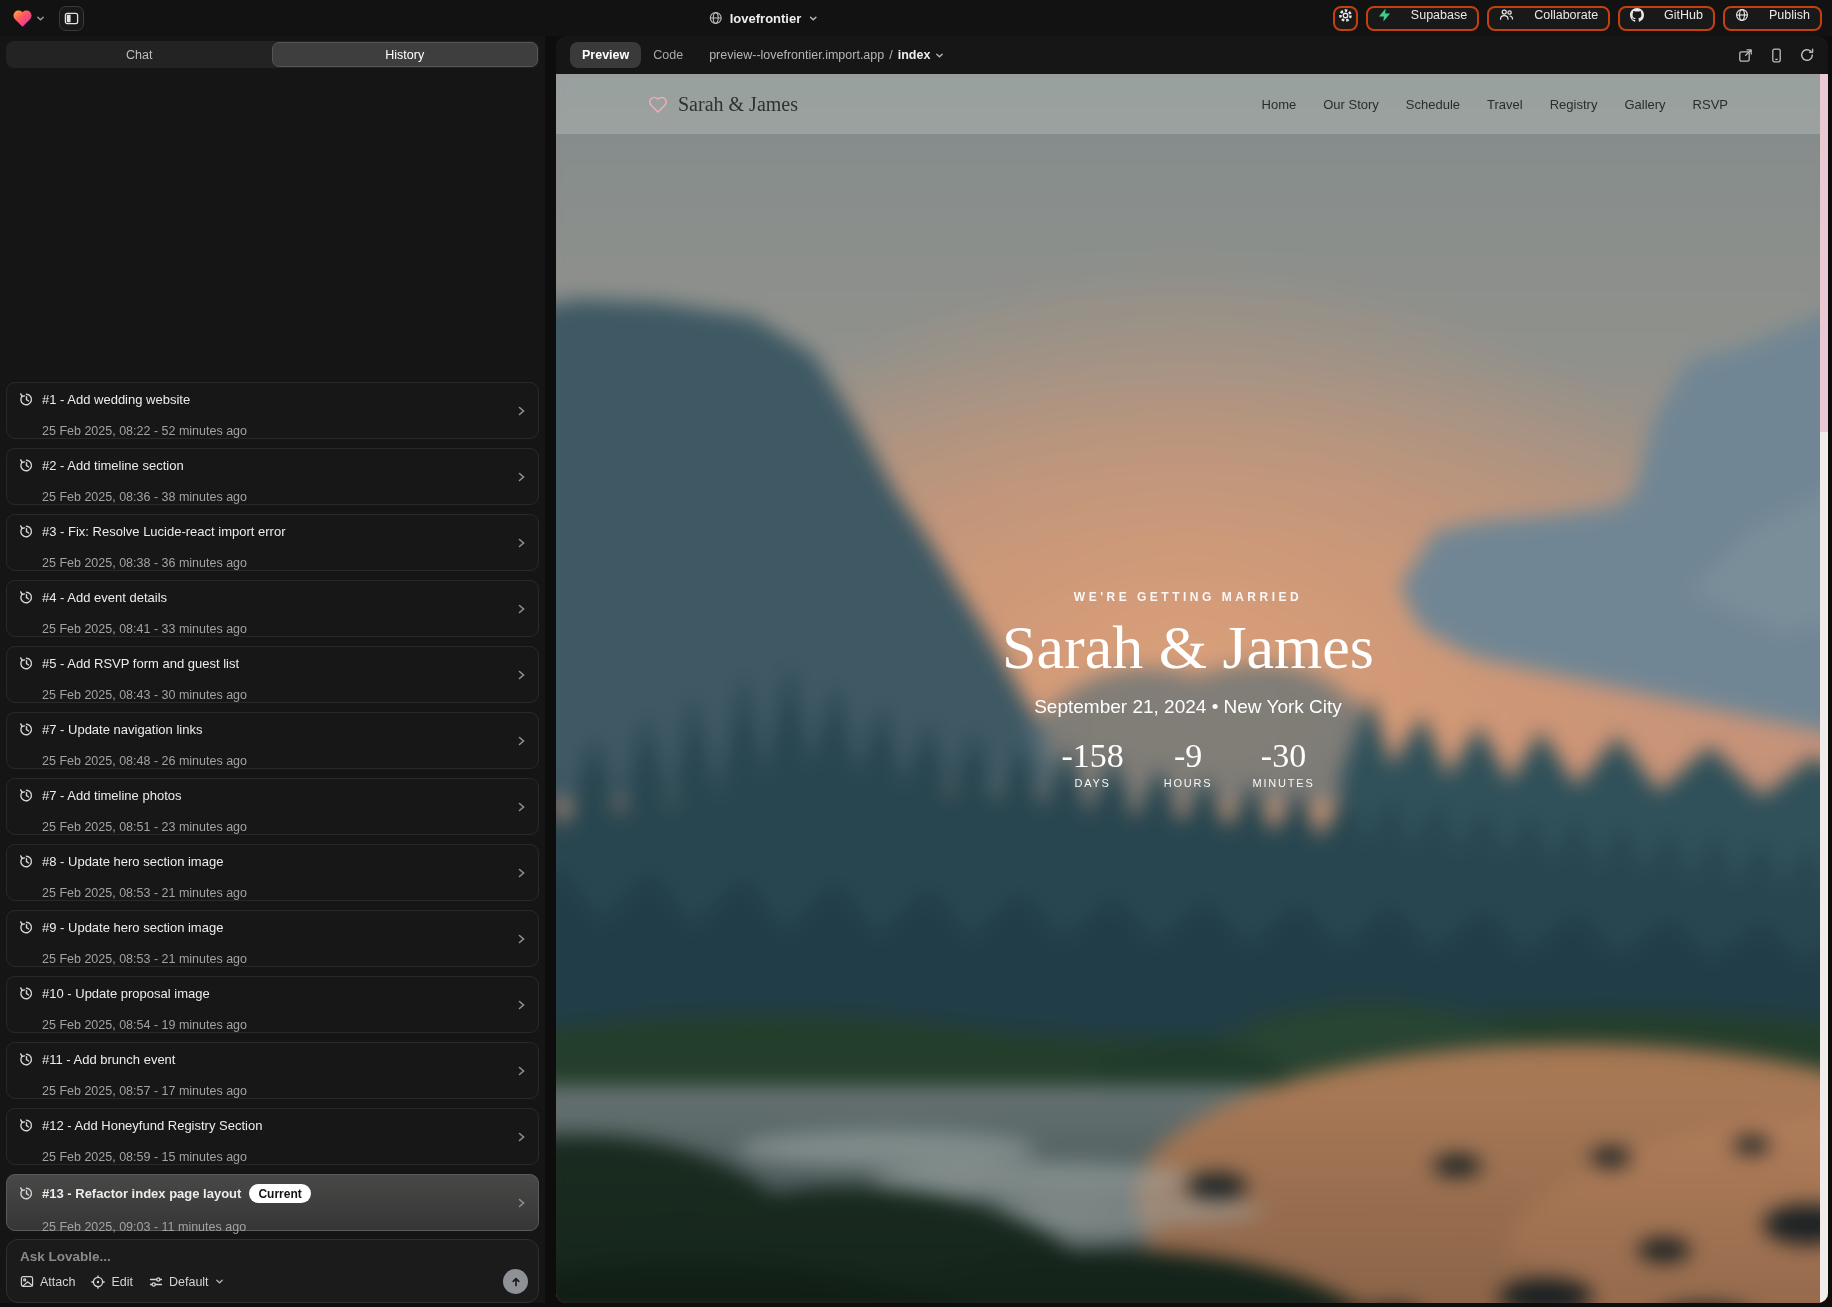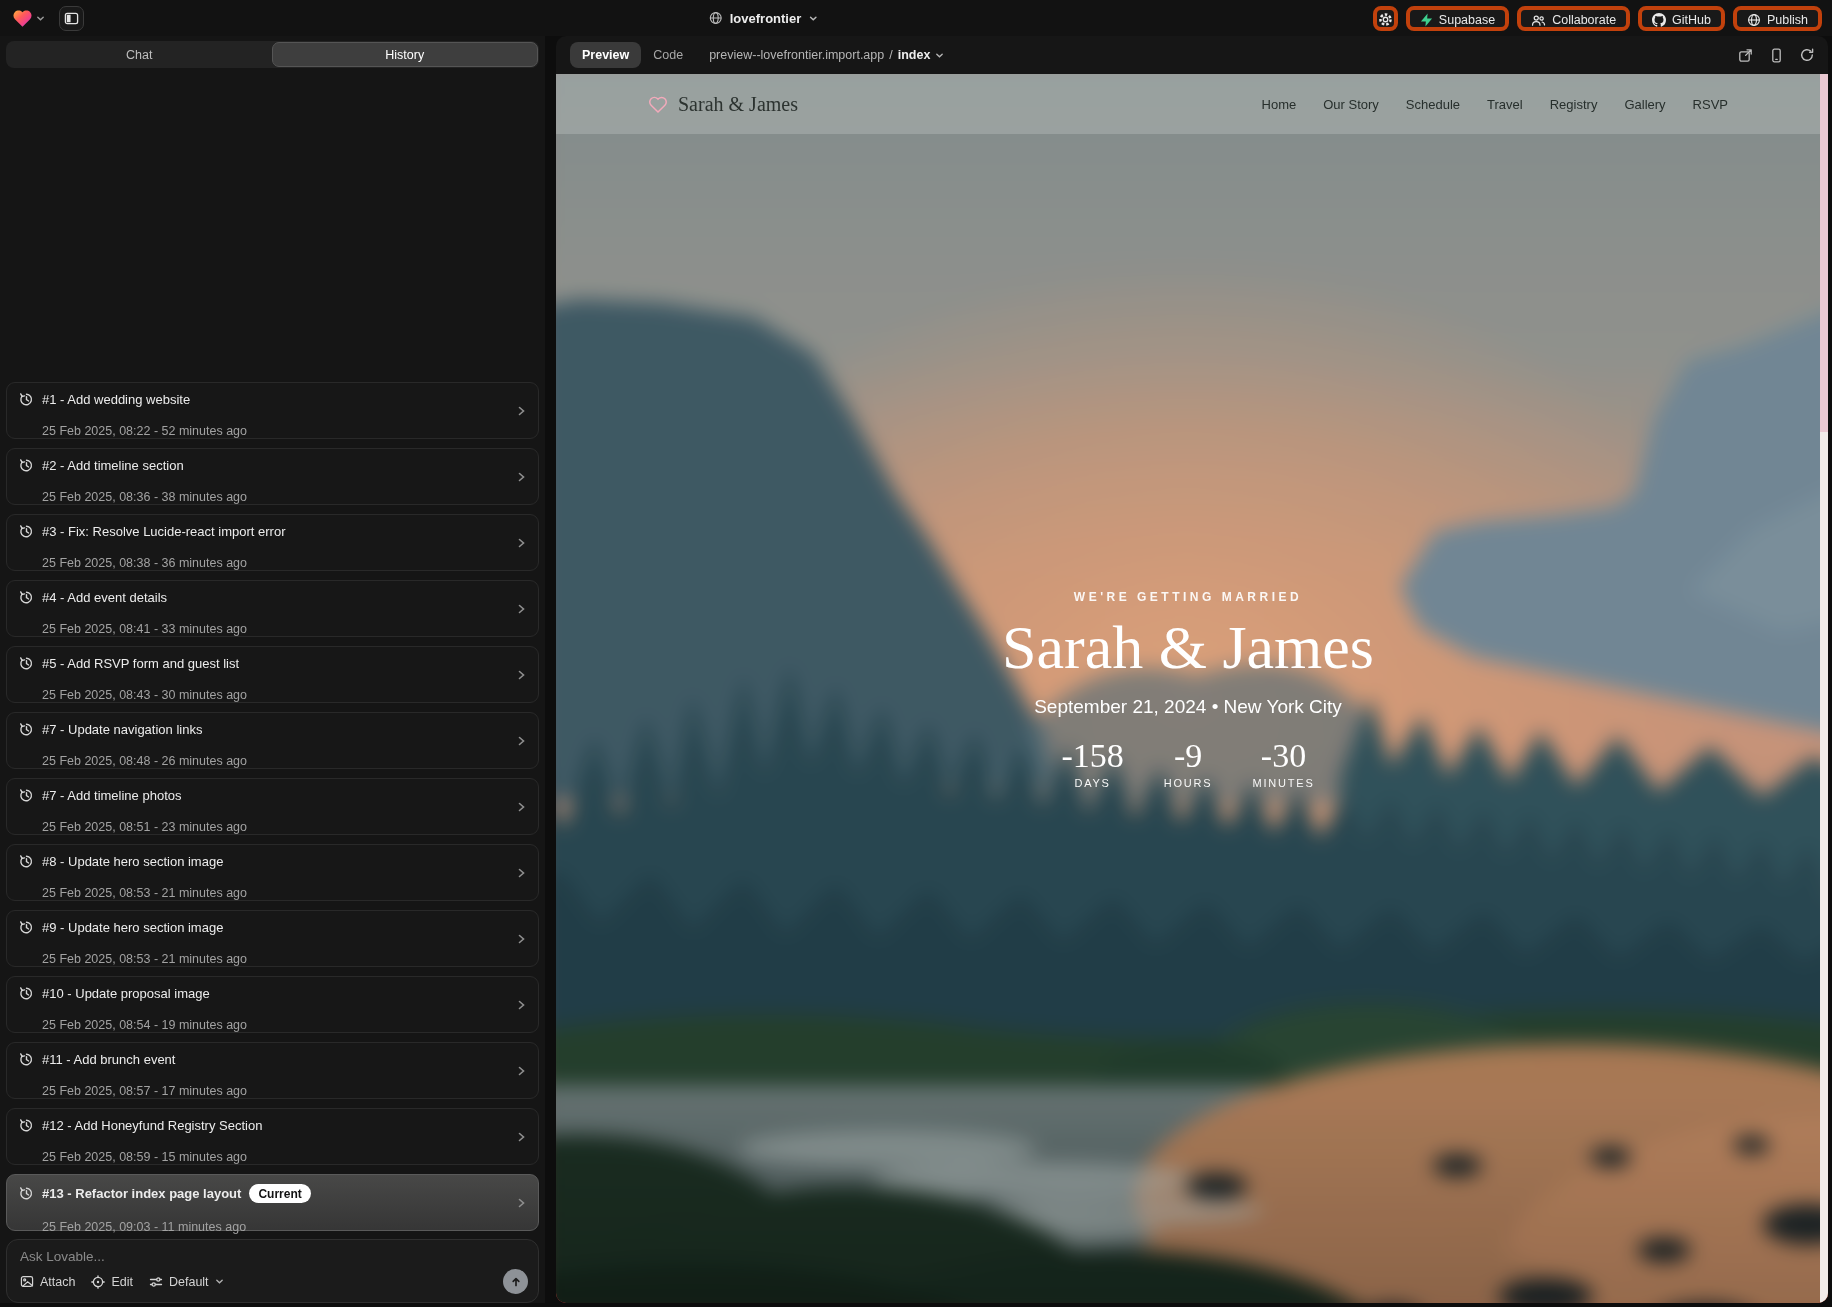--- a/index.html
+++ b/index.html
@@ -12,22 +12,22 @@
   
   .topbar { position:absolute; left:0; top:0; width:100%; height:36px; background:#121212; }
   .tb-left { position:absolute; left:12px; top:0; height:36px; display:flex; align-items:center; gap:6px; }
   .logo-btn { display:flex; align-items:center; gap:3px; cursor:pointer; }
   .panel-toggle { width:25px; height:25px; border:1px solid #3a3a3a; border-radius:7px; background:#191919;
     display:flex; align-items:center; justify-content:center; color:#e3e3e3; margin-left:8px; }
   .tb-center { position:absolute; left:763px; top:0; transform:translateX(-50%); height:36px;
     display:flex; align-items:center; gap:7px; color:#b9b9b9; cursor:pointer; }
   .tb-center .proj { color:#ededed; font-size:13px; font-weight:600; }
   .tb-right { position:absolute; right:10px; top:0; height:36px; display:flex; align-items:center; gap:8px; }
-  .tb-btn { height:25px; display:inline-flex; align-items:flex-end; gap:6px; padding:0 10px;
-    border:4px solid #c2410c; border-radius:8px; background:#191919; color:#e8e8e8; font-size:12.5px; cursor:pointer; }
+  .tb-btn { height:25px; display:inline-flex; align-items:flex-start; gap:20px; padding:0 10px;
+    border:2px solid #c2410c; border-radius:8px; background:#191919; color:#e8e8e8; font-size:12.5px; cursor:pointer; }
   .tb-btn.square { width:25px; padding:0; justify-content:center; }
 
   
   .sidebar { position:absolute; left:0; top:36px; width:545px; bottom:4px; background:#151515;
     display:flex; flex-direction:column; }
   .seg { margin:5px 6px 0; height:27px; background:#232323; border-radius:8px; display:flex; padding:1px; }
   .seg-item { flex:1; display:flex; align-items:center; justify-content:center; font-size:12.5px;
     color:#bdbdbd; border-radius:7px; cursor:pointer; }
   .seg-item.active { background:#3e3e3e; border:1px solid #555; color:#fff; }
   .sb-spacer { flex:1; }
@@ -39,21 +39,21 @@
   .hist-card.current .hc-title { font-weight:700; }
   .hc-icon { color:#d6d6d6; }
   .hc-meta { margin-left:23px; margin-top:17px; font-size:12.5px; color:#a2a2a2; }
   .hc-chev { position:absolute; right:11px; top:50%; transform:translateY(-50%); color:#8f8f8f; }
   .badge-current { display:inline-flex; align-items:center; height:19px; padding:0 9px; background:#ffffff;
     color:#121212; font-size:12px; font-weight:700; border-radius:10px; }
 
   .composer { margin:8px 6px 0; height:64px; border:1px solid #2f2f2f; border-radius:12px; background:#1b1b1b;
     padding:9px 10px 8px 13px; display:flex; flex-direction:column; justify-content:space-between; }
   .composer input { border:none; outline:none; background:transparent; color:#e5e5e5; font-size:13.5px; width:100%;
-    font-family:inherit; }
+    font-family:inherit;font-weight:bold; }
   .composer input::placeholder { color:#8a8a8a; }
   .comp-row { display:flex; align-items:center; gap:16px; color:#cfcfcf; font-size:12.5px; }
   .comp-btn { display:inline-flex; align-items:center; gap:6px; cursor:pointer; color:#d4d4d4; }
   .send-btn { margin-left:auto; width:25px; height:25px; border-radius:50%; background:#8e9297; color:#1d1d1d;
     display:flex; align-items:center; justify-content:center; cursor:pointer; }
 
   
   .panel { position:absolute; left:556px; right:4px; top:36px; bottom:4px; background:#161616;
     border-radius:10px; overflow:hidden; }
   .ptoolbar { height:38px; display:flex; align-items:center; padding:0 14px; gap:12px; }

